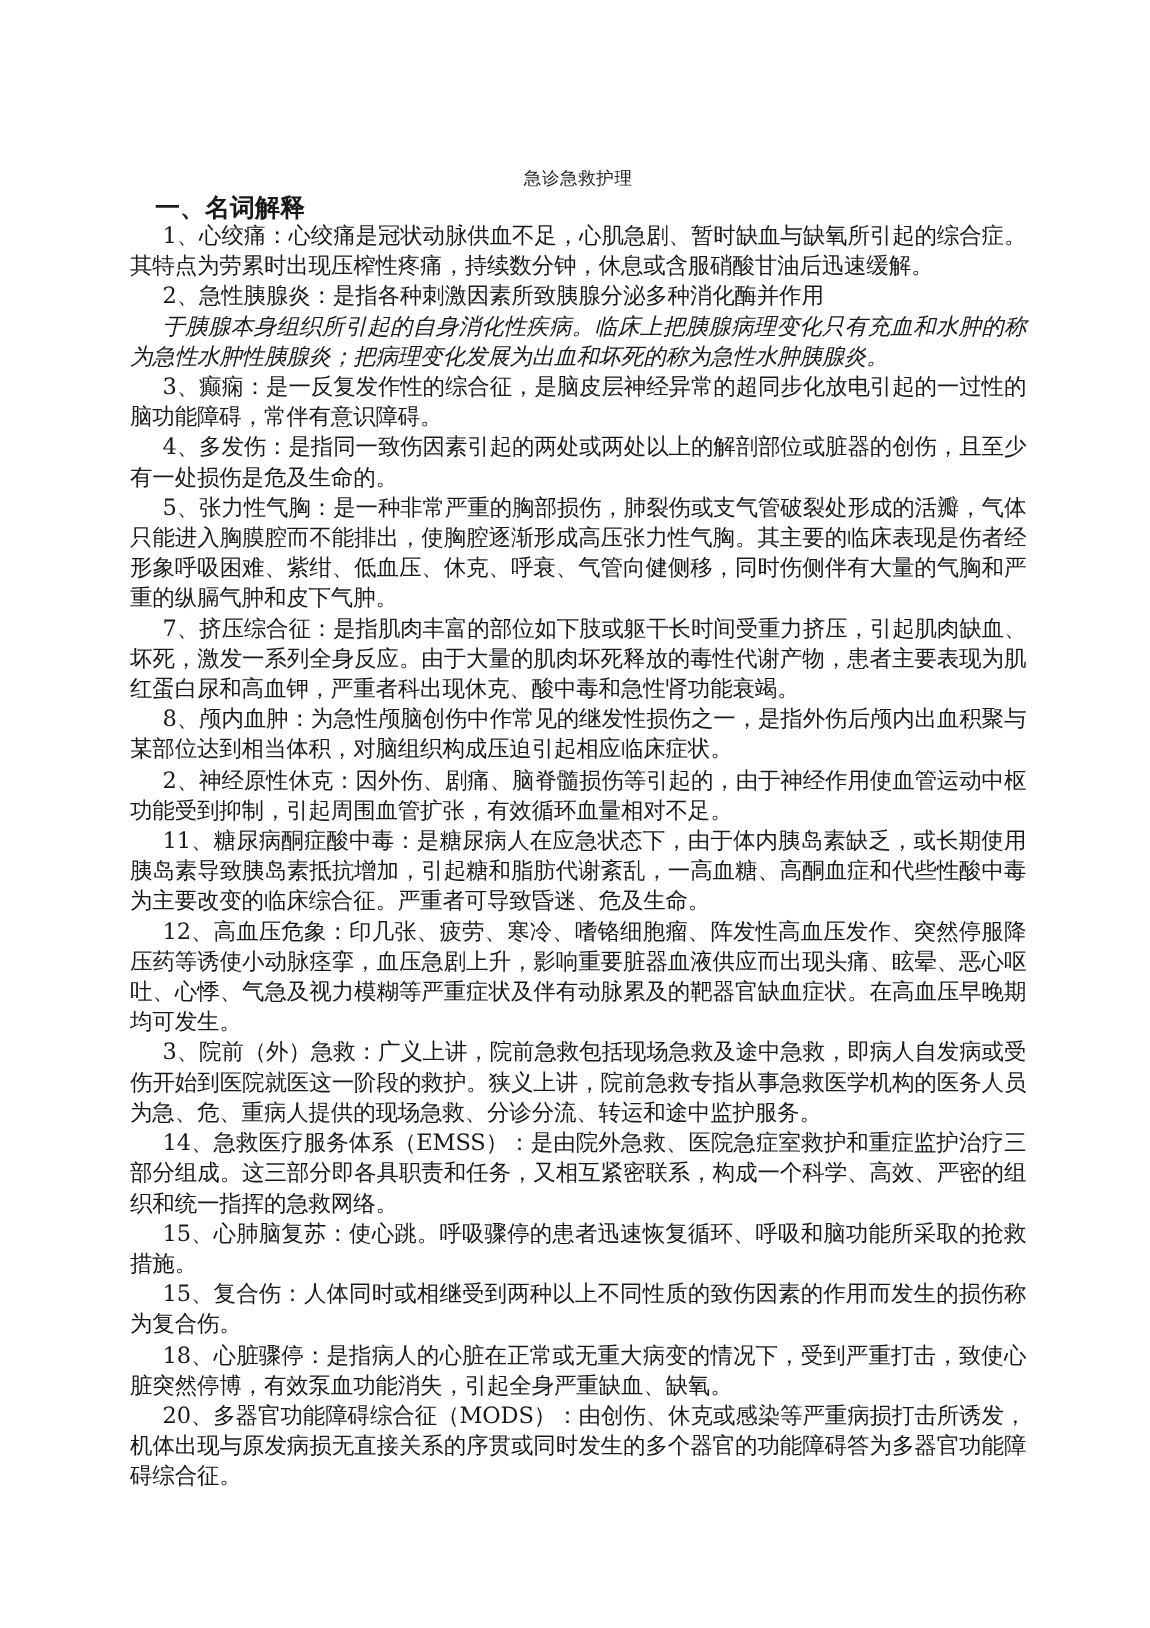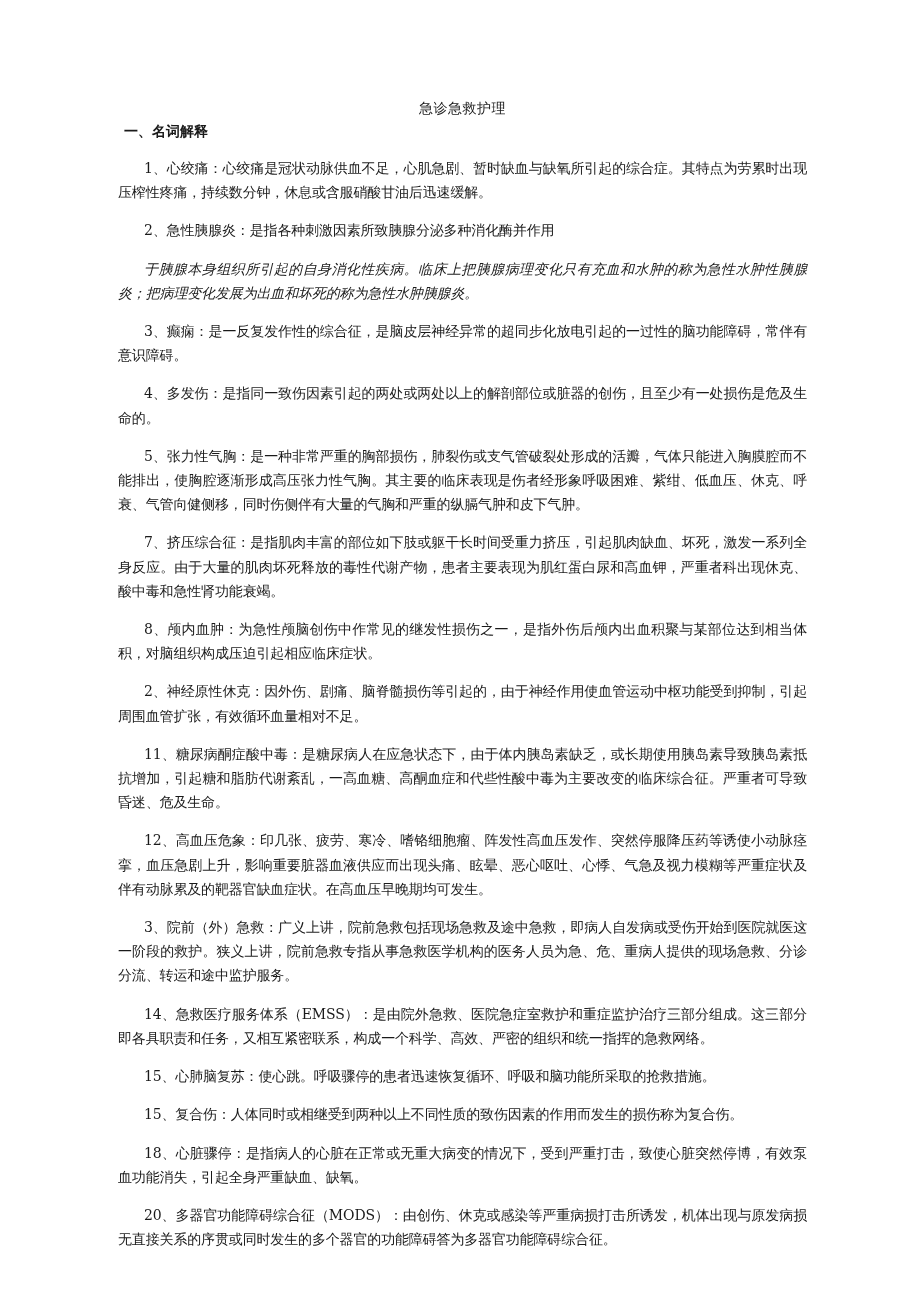--- a/index.html
+++ b/index.html
@@ -1,21 +1,21 @@
 <!DOCTYPE html>
 <html><head>
 <meta charset="utf-8">
 <style>
   html, body { margin: 0; padding: 0; background: #ffffff; }
   body { width: 920px; height: 1302px; position: relative; overflow: hidden;
          font-family: "DejaVu Serif", "Liberation Serif", serif; color: #1a1a1a; }
-  .page { position: absolute; left: 104px; top: 98px; width: 717px; }
+  .page { position: absolute; left: 104px; top: 133px; width: 717px; }
   .doc-title { text-align: center; font-size: 14px; line-height: 20px; margin: 0 0 2px 0; font-weight: normal; letter-spacing: 0.5px; }
-  .section-heading { font-family: "DejaVu Sans", "Liberation Sans", sans-serif; font-weight: bold; font-size: 14px; line-height: 22px; margin: 0 0 0 20px; }
-  .entry { font-size: 14px; line-height: 24.2px; text-indent: 26px; margin: 14px; text-align: justify; letter-spacing: -0.15px; }
+  .section-heading { font-family: "DejaVu Sans", "Liberation Sans", sans-serif; font-weight: bold; font-size: 20px; line-height: 22px; margin: 0 0 0 20px; }
+  .entry { font-size: 18px; line-height: 24.2px; text-indent: 26px; margin: 0; text-align: justify; letter-spacing: -0.15px; }
   .entry.cont { text-indent: 26px; font-style: italic; }
 </style>
 </head>
 <body>
 
 <div class="page">
   <h1 class="doc-title">急诊急救护理</h1>
   <h2 class="section-heading">一、名词解释</h2>
   <div>
     <p class="entry">1、心绞痛：心绞痛是冠状动脉供血不足，心肌急剧、暂时缺血与缺氧所引起的综合症。其特点为劳累时出现压榨性疼痛，持续数分钟，休息或含服硝酸甘油后迅速缓解。</p>

